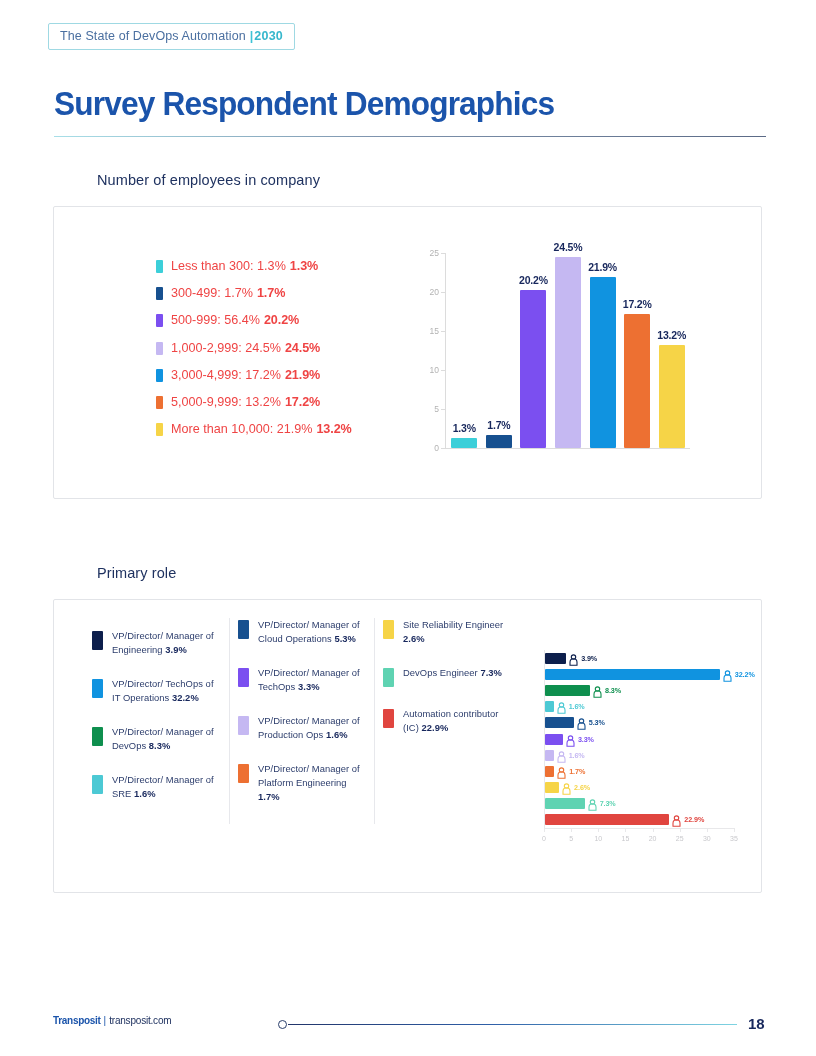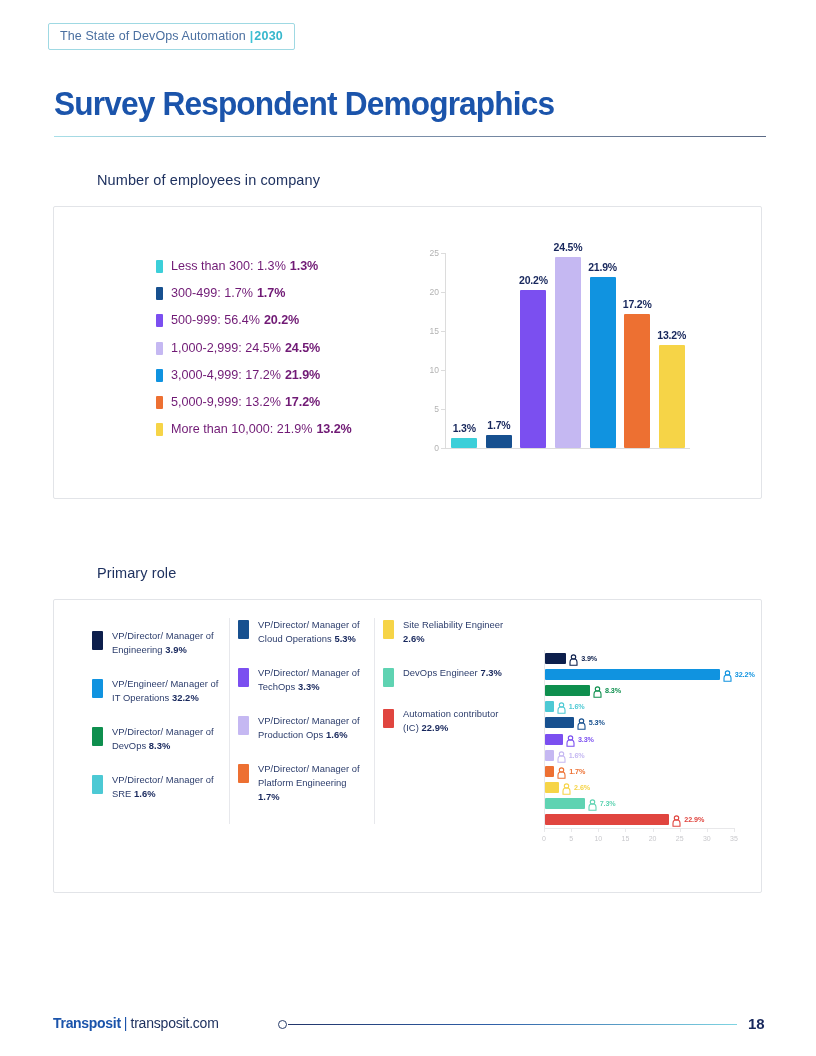--- a/index.html
+++ b/index.html
@@ -96,21 +96,21 @@
     position: absolute;
     left: 102px;
     top: 52px;
     width: 280px;
   }
   .emp-legend-row {
     display: flex;
     align-items: flex-start;
     margin-bottom: 13.2px;
     font-size: 12.6px;
-    color: #701a75;
+    color: #ef4444;
     white-space: nowrap;
   }
   .emp-swatch {
     width: 7px;
     height: 13px;
     border-radius: 1px;
     margin-right: 8px;
     margin-top: 1px;
     flex: none;
   }
@@ -288,21 +288,21 @@
     font-weight: 700;
     white-space: nowrap;
     letter-spacing: -0.1px;
   }
 
   
   .footer-brand {
     position: absolute;
     left: 53px;
     top: 1015px;
-    font-size: 14px;
+    font-size: 10px;
     white-space: nowrap;
     display: flex;
     align-items: baseline;
   }
   .footer-brand .brand {
     font-weight: 700;
     color: #1b54ab;
     letter-spacing: -0.3px;
   }
   .footer-brand .pipe {
@@ -452,21 +452,21 @@
 <div class="card" id="card-role">
 
   <div class="role-legend-wrap" id="role-legend">
       <div class="role-col no-border">
         <div class="role-item">
           <span class="role-swatch" style="background: rgb(13, 31, 76);"></span>
           <span class="role-text"><span>VP/Director/ Manager of Engineering</span> <span class="bold-val">3.9%</span></span>
         </div>
         <div class="role-item">
           <span class="role-swatch" style="background: rgb(16, 147, 224);"></span>
-          <span class="role-text"><span>VP/Engineer/ Manager of IT Operations</span> <span class="bold-val">32.2%</span></span>
+          <span class="role-text"><span>VP/Director/ TechOps of IT Operations</span> <span class="bold-val">32.2%</span></span>
         </div>
         <div class="role-item">
           <span class="role-swatch" style="background: rgb(14, 143, 78);"></span>
           <span class="role-text"><span>VP/Director/ Manager of DevOps</span> <span class="bold-val">8.3%</span></span>
         </div>
         <div class="role-item">
           <span class="role-swatch" style="background: rgb(76, 201, 212);"></span>
           <span class="role-text"><span>VP/Director/ Manager of SRE</span> <span class="bold-val">1.6%</span></span>
         </div>
       </div>

